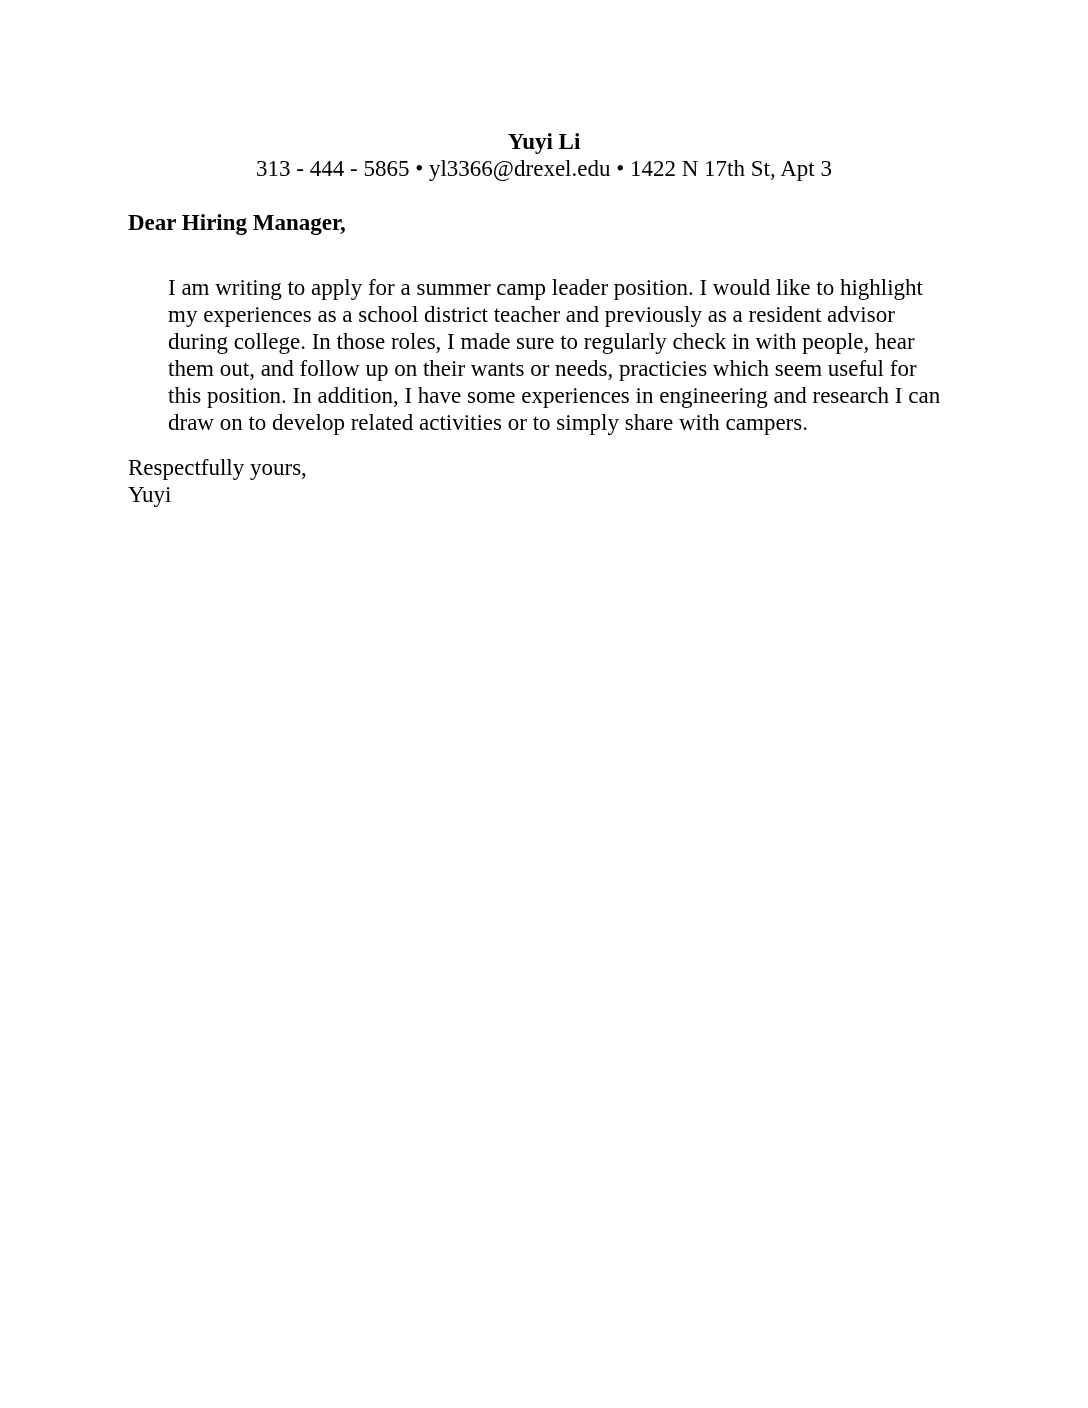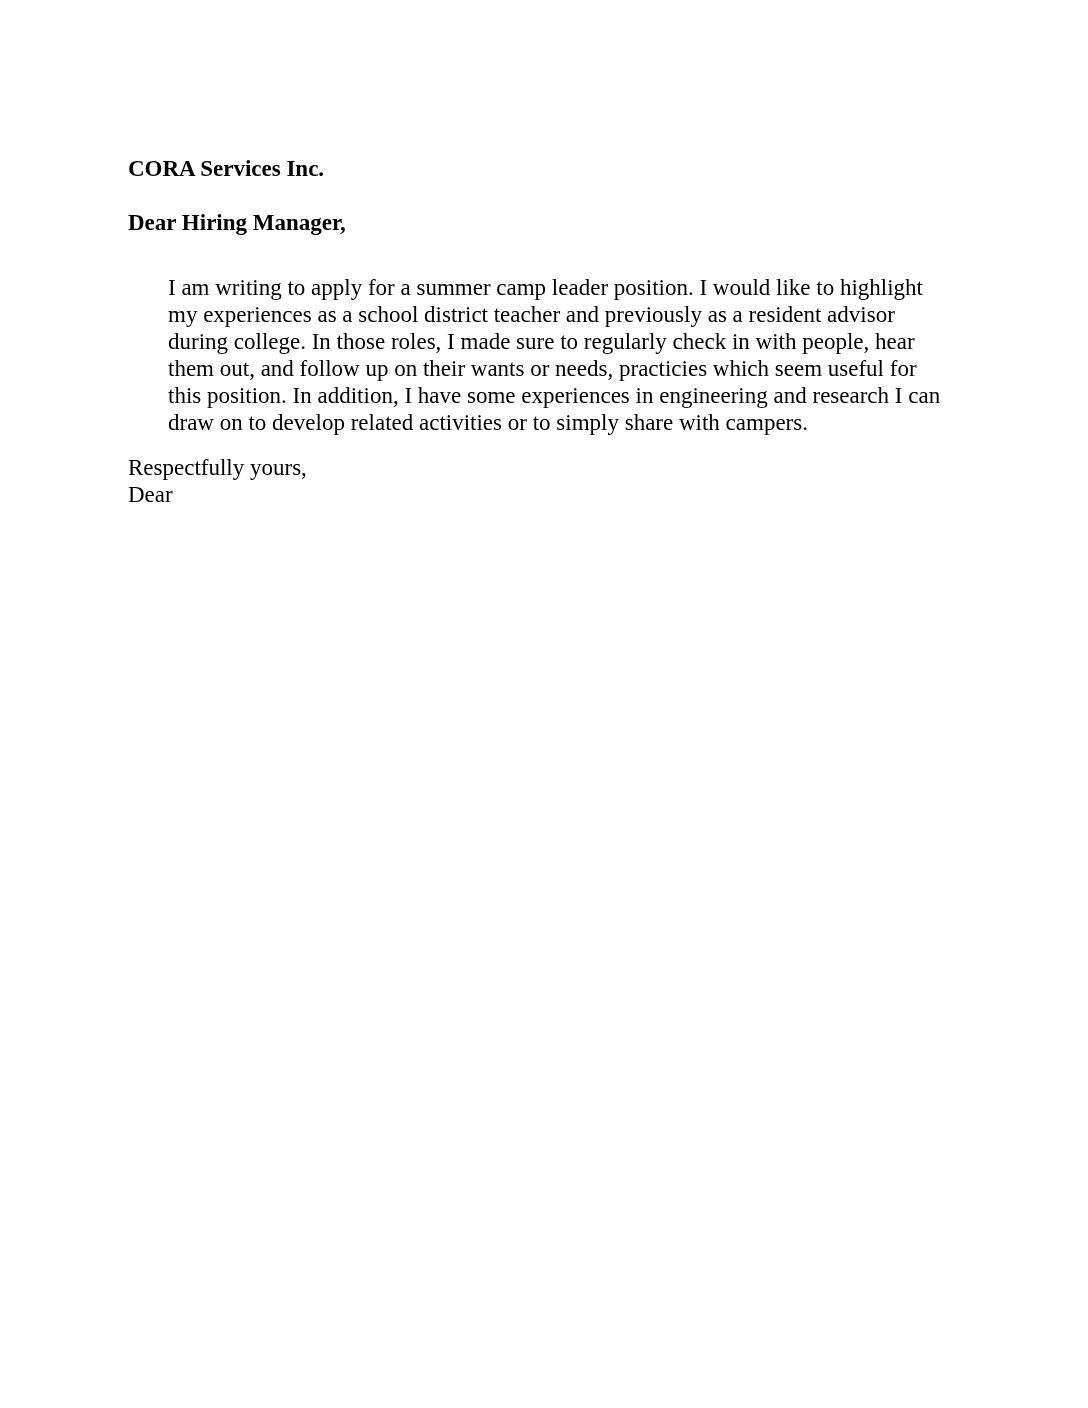--- a/index.html
+++ b/index.html
@@ -52,27 +52,30 @@
   }
   .closing-block {
     margin-top: 18px;
   }
 </style>
 </head>
 <body>
 
 <div class="page">
 
+  <div class="letter-header">
+    <div class="sender-name">Yuyi Li</div>
+    <div class="contact-line">313 - 444 - 5865 • yl3366@drexel.edu • 1422 N 17th St, Apt 3</div>
+  </div>
 
   <div class="letter-body">
-    <p class="recipient">CORA Services Inc.</p>
 
     <p class="salutation">Dear Hiring Manager,</p>
 
     <p class="body-paragraph">I am writing to apply for a summer camp leader position. I would like to highlight my experiences as a school district teacher and previously as a resident advisor during college. In those roles, I made sure to regularly check in with people, hear them out, and follow up on their wants or needs, practicies which seem useful for this position. In addition, I have some experiences in engineering and research I can draw on to develop related activities or to simply share with campers.</p>
 
     <div class="closing-block">
       <p class="closing">Respectfully yours,</p>
-      <p class="signature">Dear</p>
+      <p class="signature">Yuyi</p>
     </div>
   </div>
 
 </div>
 
 </body></html>

